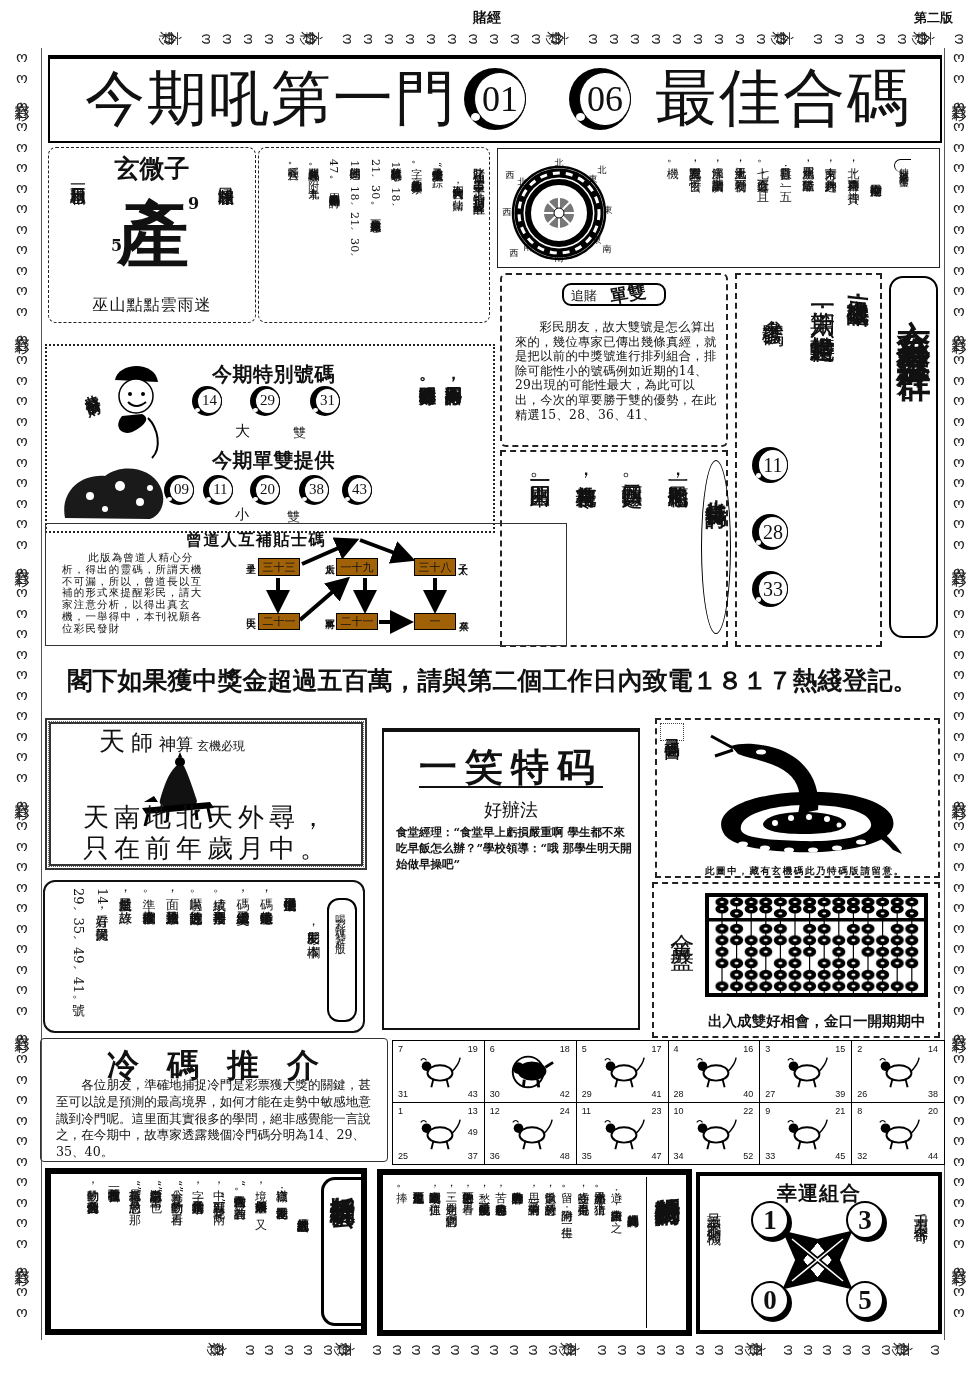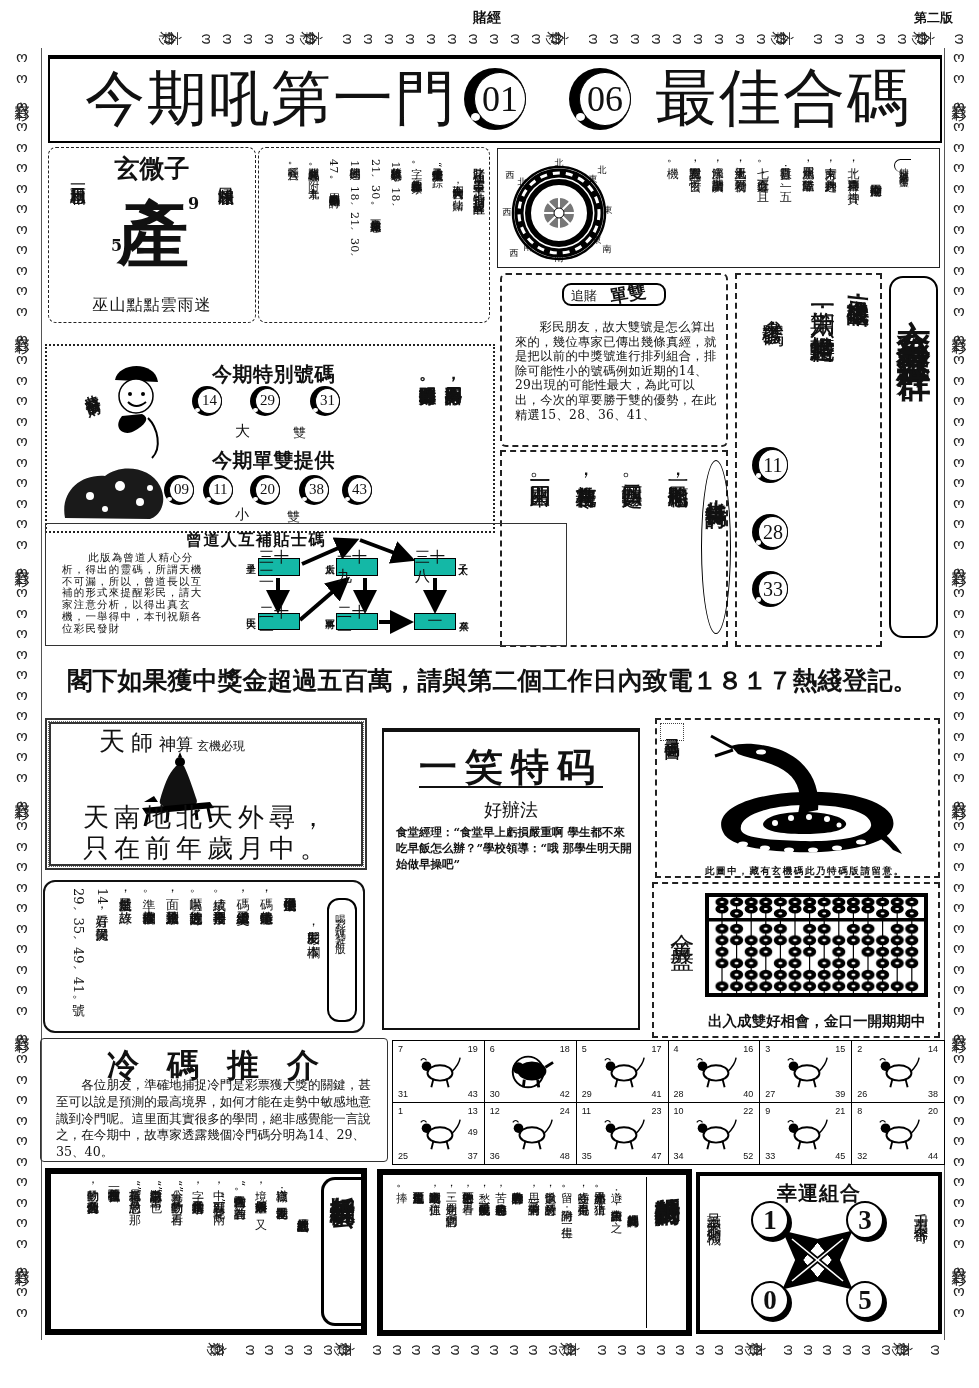--- a/index.html
+++ b/index.html
@@ -8,21 +8,21 @@
 .a{position:absolute}
 .sans{font-family:"DejaVu Sans",sans-serif}
 .v{writing-mode:vertical-rl;white-space:pre-line}
 .vu{writing-mode:vertical-rl;text-orientation:upright;white-space:nowrap}
 .strip{font-family:"DejaVu Sans",sans-serif;color:#222;overflow:hidden}
 .ball{position:absolute;border-radius:50%;background:#000}
 .ball::before{content:"";position:absolute;left:11%;bottom:15%;width:15%;height:13%;border-radius:50%;background:#fff;z-index:1}
 .ball .face{position:absolute;right:0;top:6%;width:84%;height:88%;border-radius:50%;background:#fff;border:1.5px solid #000;display:flex;align-items:center;justify-content:center;font-family:"Liberation Serif",serif;line-height:1}
 .box-dash{border:1.5px dashed #222;border-radius:8px}
 .box-dash2{border:2px dashed #222}
-.node{position:absolute;border:1.5px solid #000;font-size:15px;display:flex;align-items:center;justify-content:center;background:#14b8a6}
+.node{position:absolute;border:1.5px solid #000;font-size:11px;display:flex;align-items:center;justify-content:center;background:#a16207}
 .role{position:absolute;writing-mode:vertical-rl;font-size:9.5px;font-weight:bold;line-height:10px;font-family:"DejaVu Sans",sans-serif}
 .lball{position:absolute;width:38px;height:38px;border-radius:50%;border:2.5px solid #000;background:#fff;box-shadow:3px 3px 0 #000;display:flex;align-items:center;justify-content:center;font:bold 27px "Liberation Serif",serif}
 .zgrid{display:grid;grid-template-columns:repeat(6,1fr);grid-template-rows:repeat(2,1fr)}
 .zc{position:relative;border-right:1px solid #000;border-bottom:1px solid #000}
 .zc:nth-child(6n){border-right:none}
 .zc:nth-child(n+7){border-bottom:none}
 .zn{position:absolute;font:9px "Liberation Sans",sans-serif}
 .zn.tl{left:5px;top:3px}.zn.tr{right:6px;top:3px}.zn.bl{left:5px;bottom:3px}.zn.br{right:6px;bottom:3px}.zn.mr{right:6px;top:24px}
 .zi{position:absolute;left:22px;top:11px;width:48px;height:38px}
 </style>

